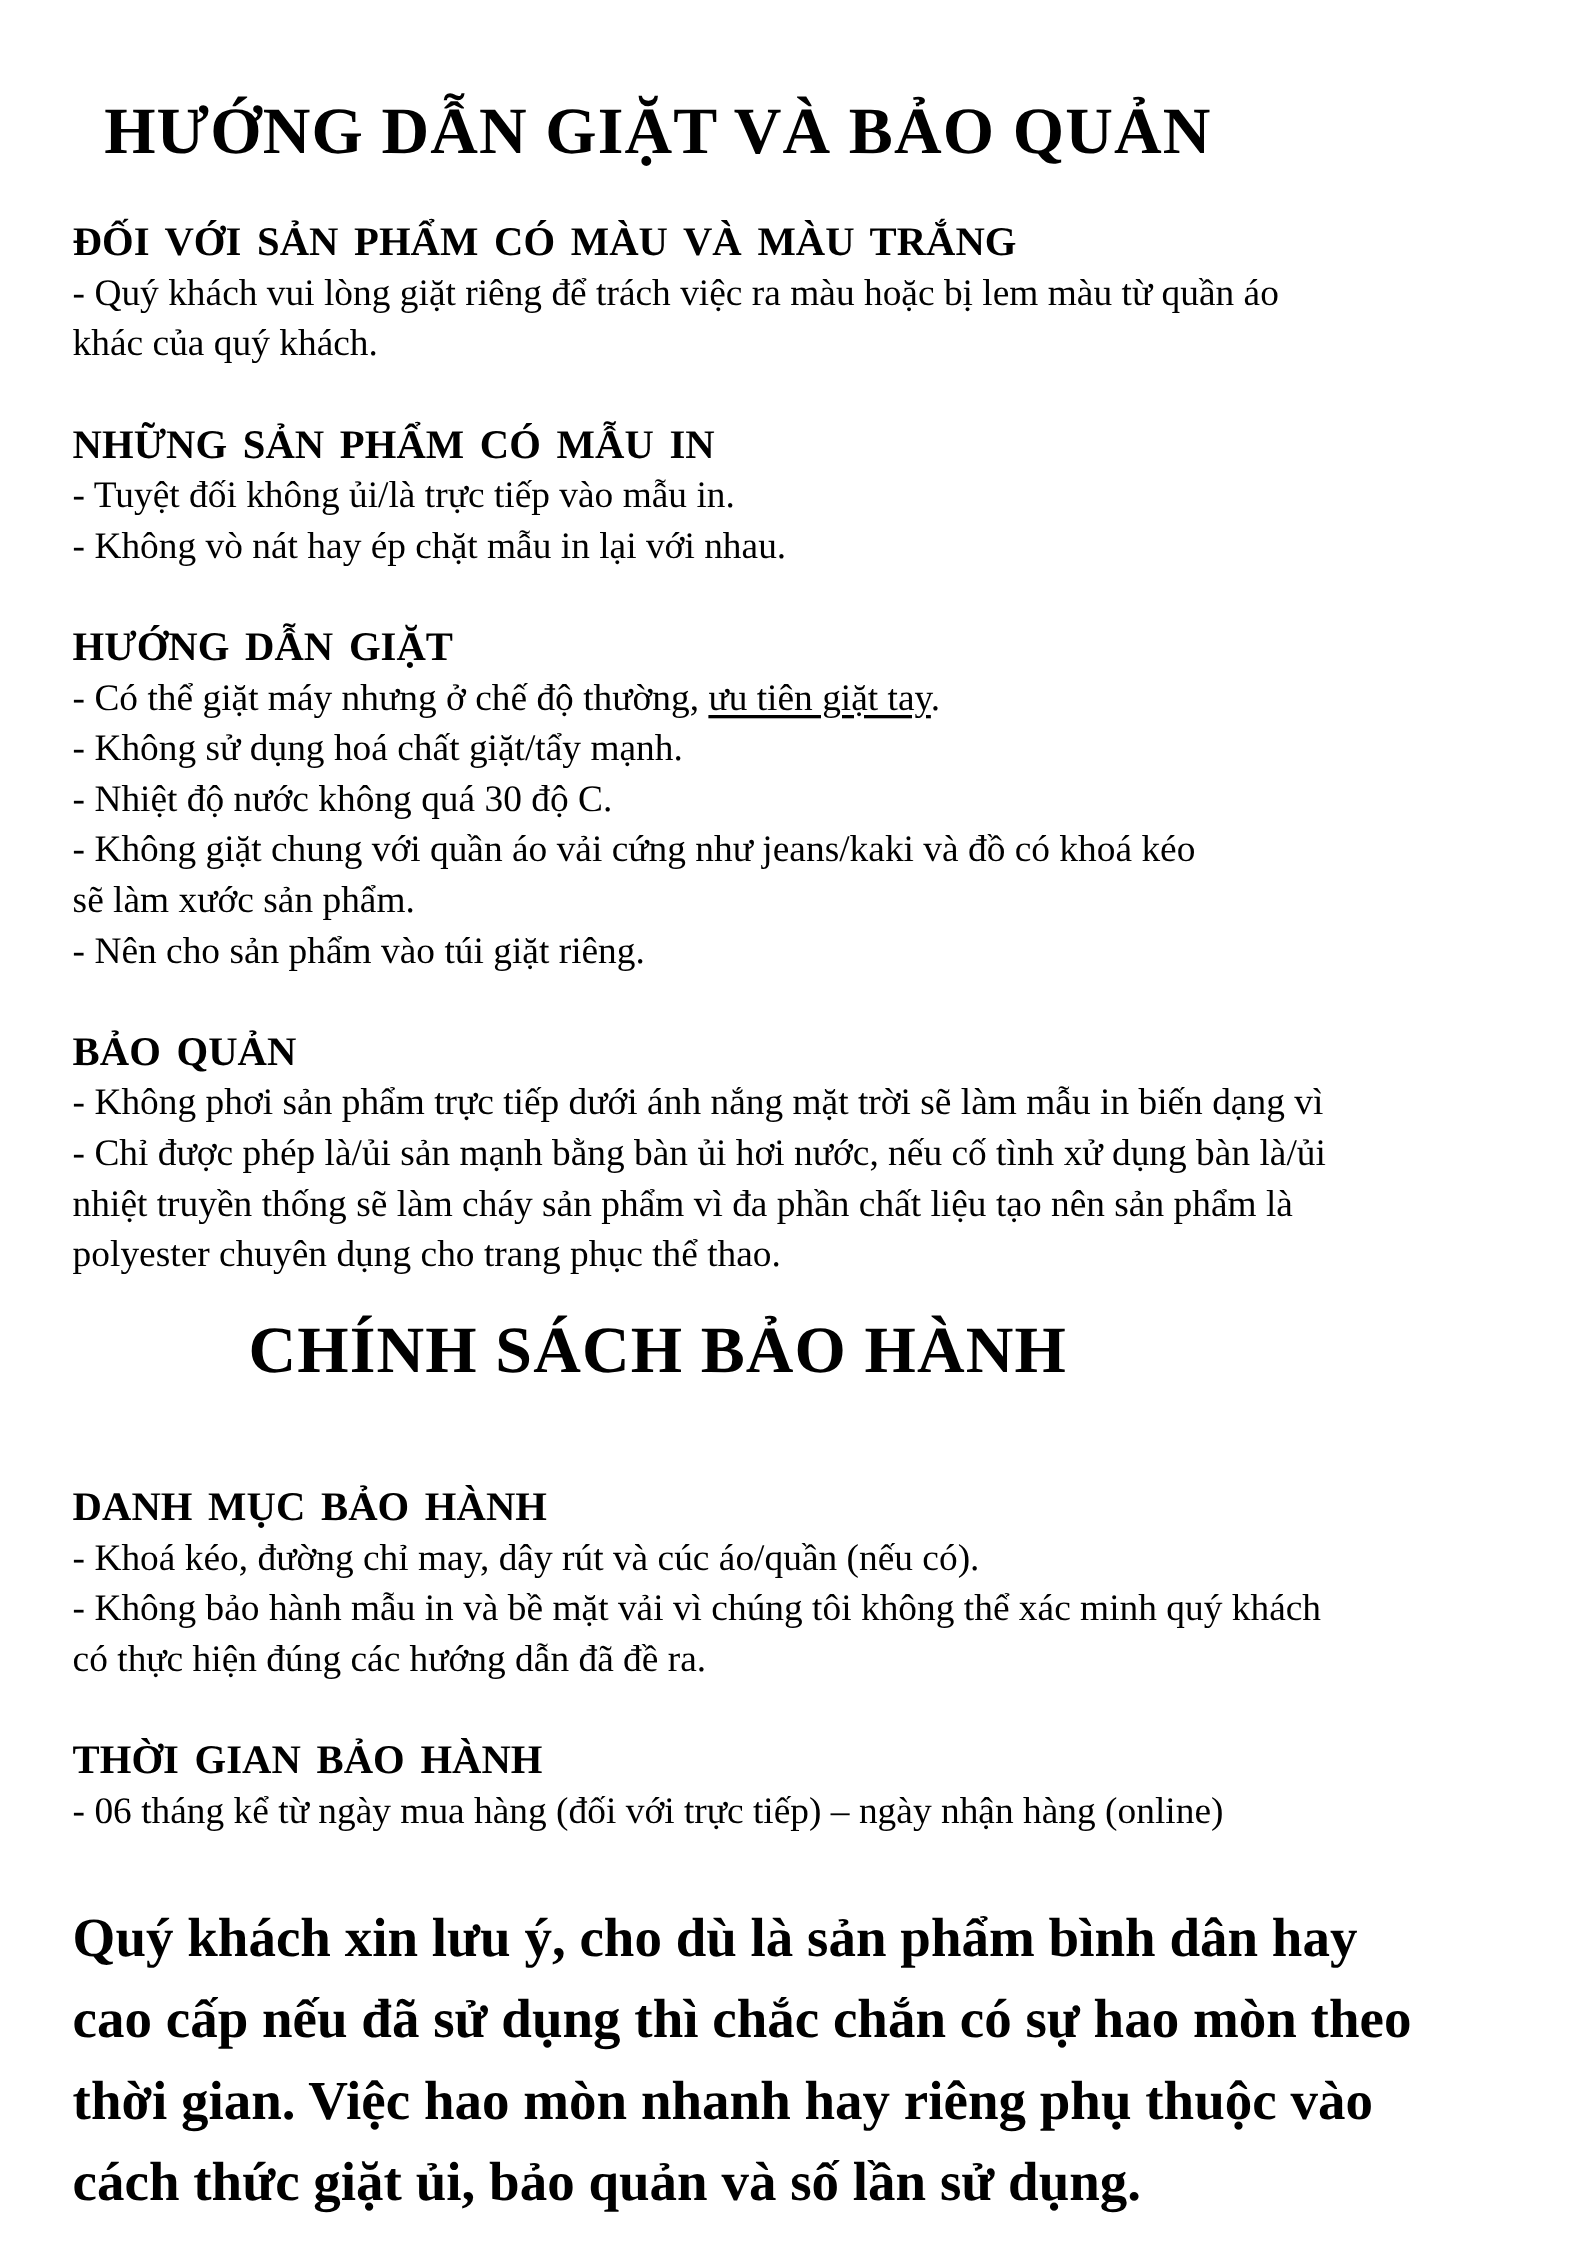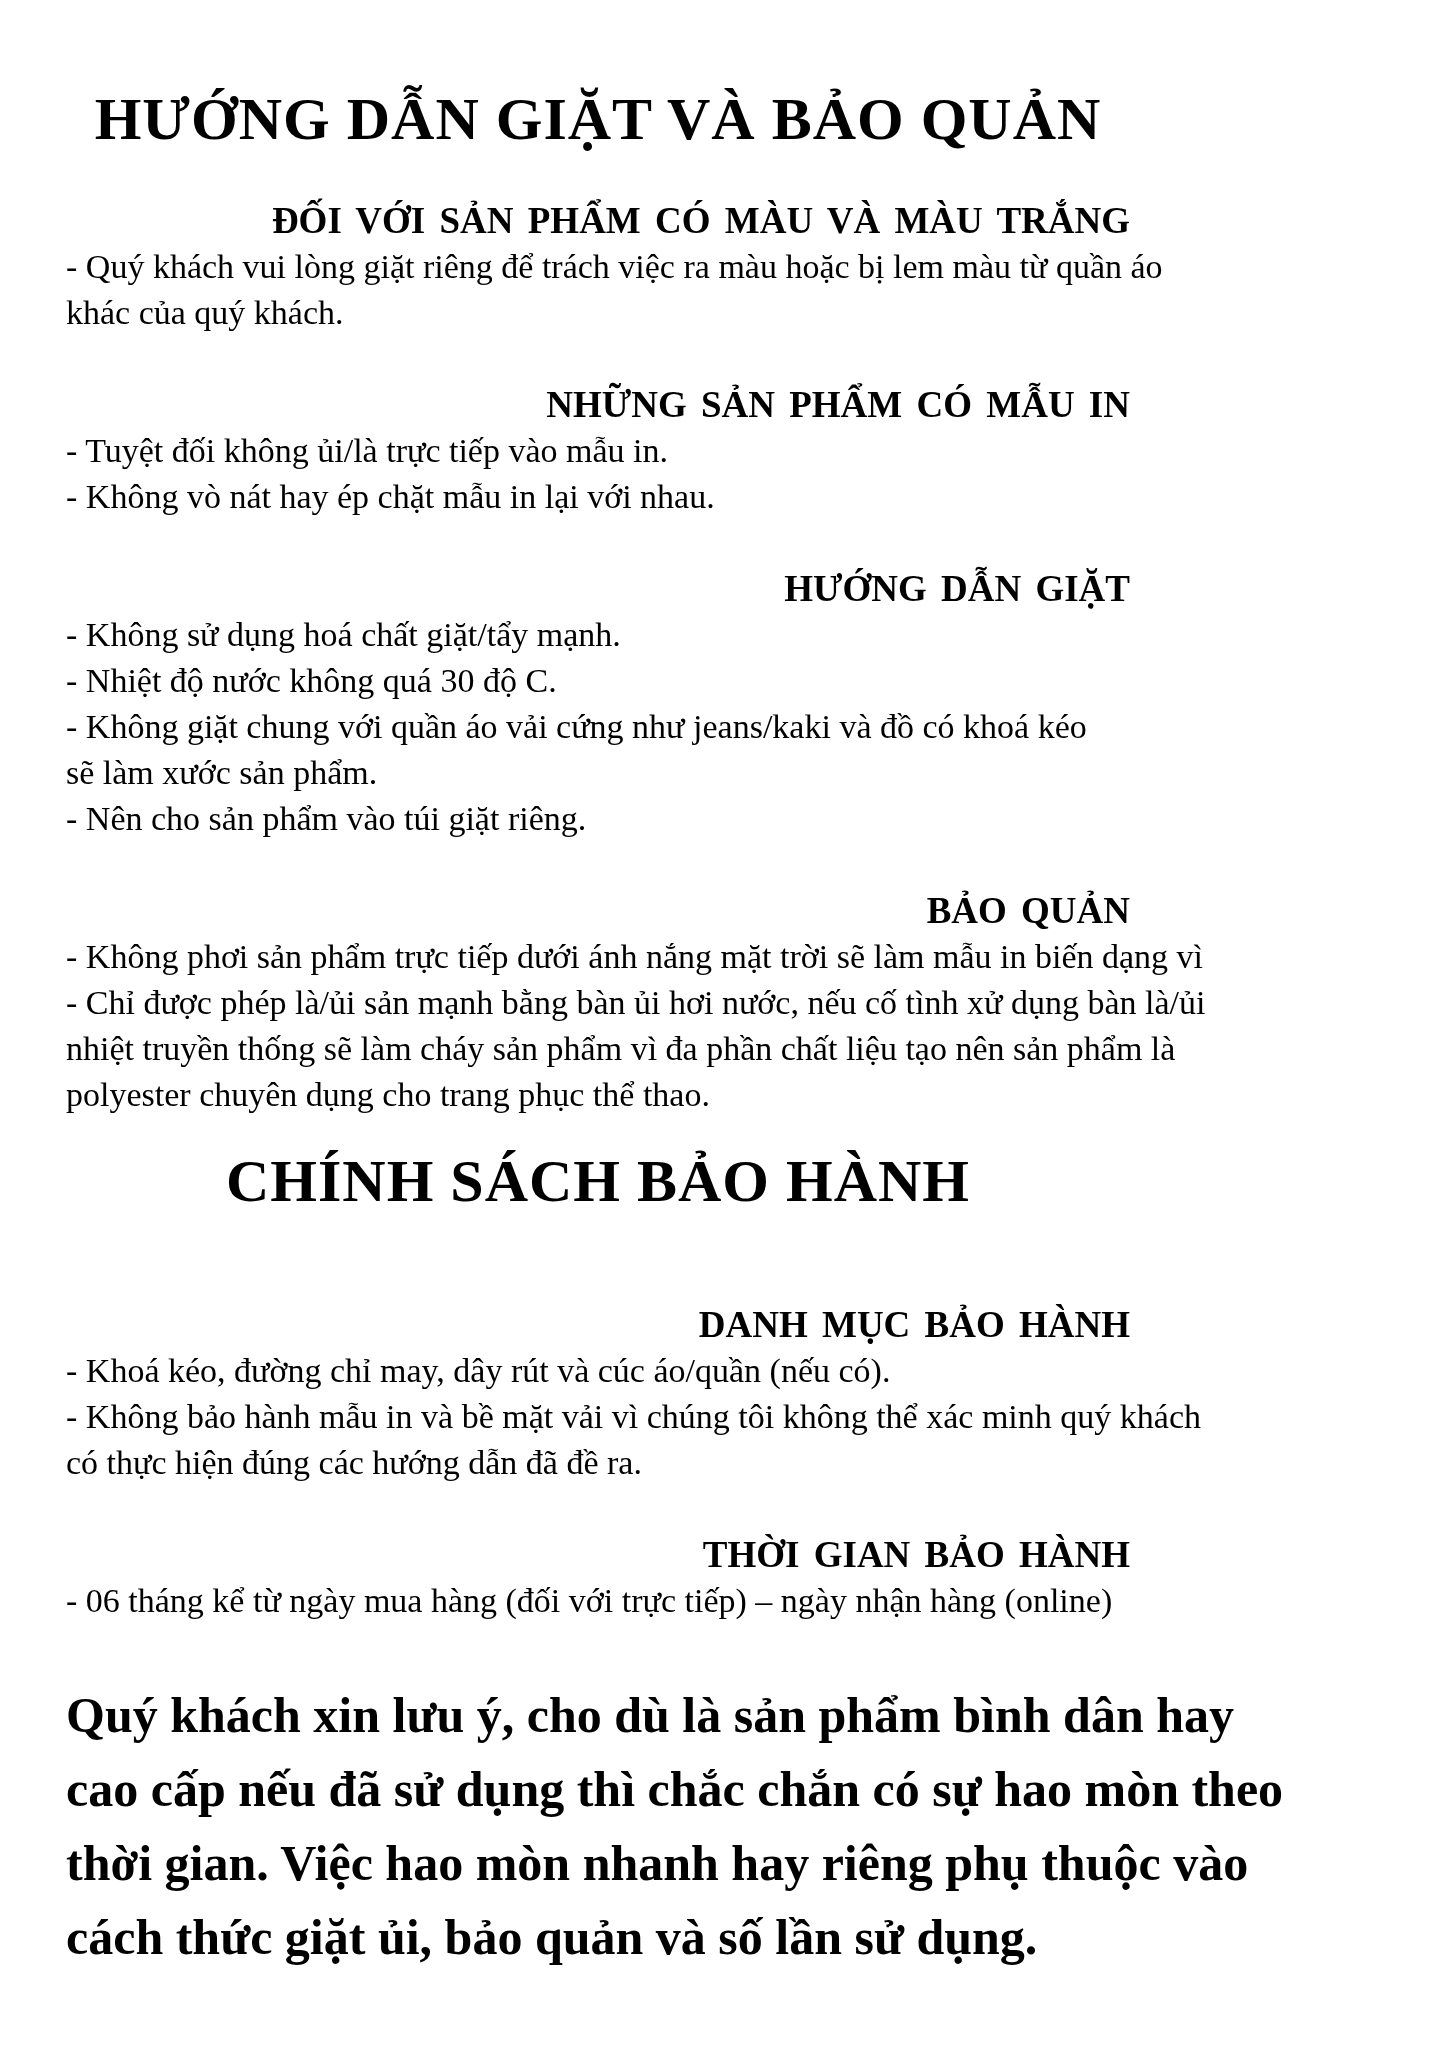--- a/index.html
+++ b/index.html
@@ -28,21 +28,20 @@
   .doc-title.first { margin-bottom: 44px; }
   .doc-title.second { margin-top: 28px; margin-bottom: 86px; }
   .section { margin-bottom: 46px; }
   .section.tight { margin-bottom: 28px; }
   .sec-heading {
     font-size: 37px;
     font-weight: bold;
     line-height: 46px;
     word-spacing: 5px;
     white-space: nowrap;
-    text-align: right;
   }
   .body-line {
     font-size: 34px;
     line-height: 46px;
     white-space: nowrap;
   }
   .u { text-decoration: underline; text-underline-offset: 5px; }
   .closing {
     margin-top: 54px;
     font-size: 50px;
@@ -65,20 +64,21 @@
   </div>
 
   <div class="section">
     <div class="sec-heading">NHỮNG SẢN PHẨM CÓ MẪU IN</div>
     <div class="body-line">- Tuyệt đối không ủi/là trực tiếp vào mẫu in.</div>
     <div class="body-line">- Không vò nát hay ép chặt mẫu in lại với nhau.</div>
   </div>
 
   <div class="section">
     <div class="sec-heading">HƯỚNG DẪN GIẶT</div>
+    <div class="body-line"><span>- Có thể giặt máy nhưng ở chế độ thường, </span><span class="u">ưu tiên giặt tay</span><span>.</span></div>
     <div class="body-line">- Không sử dụng hoá chất giặt/tẩy mạnh.</div>
     <div class="body-line">- Nhiệt độ nước không quá 30 độ C.</div>
     <div class="body-line">- Không giặt chung với quần áo vải cứng như jeans/kaki và đồ có khoá kéo</div>
     <div class="body-line">sẽ làm xước sản phẩm.</div>
     <div class="body-line">- Nên cho sản phẩm vào túi giặt riêng.</div>
   </div>
 
   <div class="section tight">
     <div class="sec-heading">BẢO QUẢN</div>
     <div class="body-line">- Không phơi sản phẩm trực tiếp dưới ánh nắng mặt trời sẽ làm mẫu in biến dạng vì</div>

